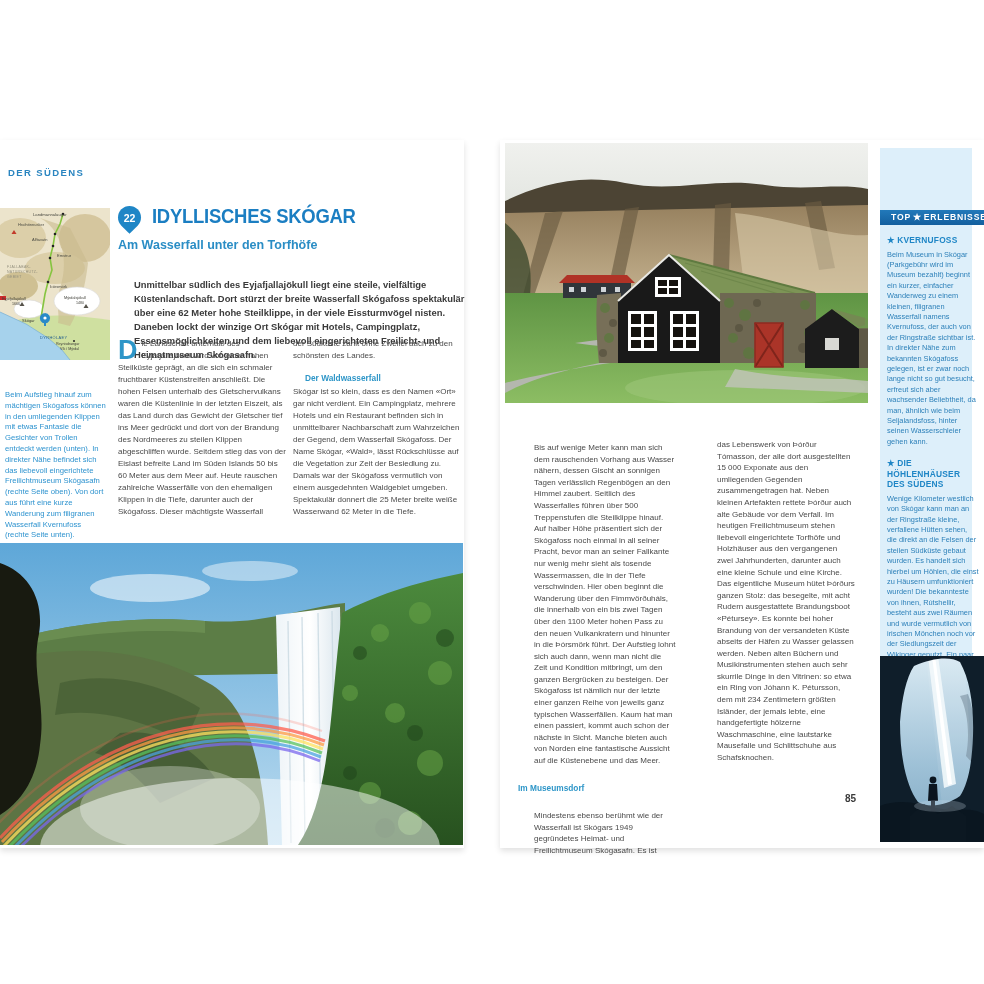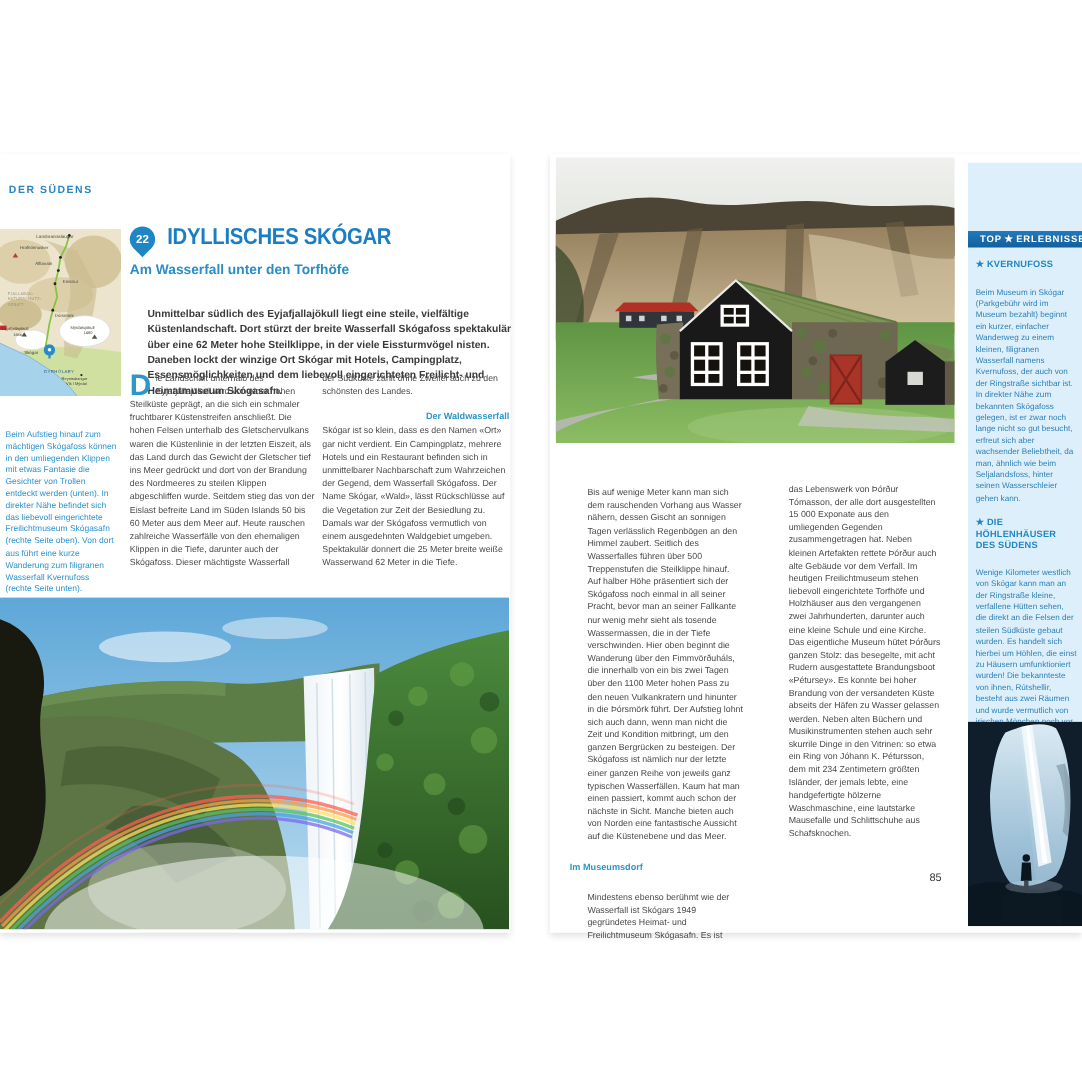--- a/index.html
+++ b/index.html
@@ -24,47 +24,47 @@
        transform:rotate(45deg);color:#fff;font-size:10.5px;font-weight:bold;}
   .title{position:absolute;left:34px;top:-2px;margin:0;font-size:21px;font-weight:bold;color:#1b7ec2;
          white-space:nowrap;transform:scaleX(.88);transform-origin:left;letter-spacing:-.3px;}
   .subtitle{position:absolute;left:118px;top:98px;margin:0;font-size:12.5px;font-weight:bold;color:#2a8dc5;}
 
   .intro{position:absolute;left:118px;top:122px;width:344px;margin:16px;
          font-size:9.4px;line-height:14px;font-weight:bold;color:#3a3a3a;}
 
   .col{position:absolute;font-size:8px;line-height:12px;color:#4a4a4a;}
   .col p{margin:0;}
-  .col h3{margin:10px 0 2px 12px;font-size:8.3px;color:#2e96c8;font-weight:bold;text-align:right;}
+  .col h3{margin:10px 0 2px 12px;font-size:8.3px;color:#2e96c8;font-weight:bold;}
   .lcol1{left:118px;top:198px;width:170px;height:206px;}
   .lcol2{left:293px;top:198px;width:170px;height:206px;}
   .dropcap{float:left;font-size:27px;line-height:22px;font-weight:bold;color:#2e96c8;margin:1px 4px 0 0;}
 
   .photo{position:absolute;margin:0;overflow:hidden;}
   .waterfall{left:0;top:403px;width:463px;height:302px;}
   .turf{left:5px;top:3px;width:363px;height:260px;}
   .cave{left:380px;top:516px;width:104px;height:186px;}
 
   .rcol{position:absolute;font-size:8px;line-height:11.6px;color:#4a4a4a;}
   .rcol p{margin:16px;}
   .rcol h3{margin:9px 0 2px 0;font-size:8.3px;color:#2e96c8;font-weight:bold;}
   .rcol1{left:18px;top:286px;width:174px;}
   .rcol2{left:201px;top:283px;width:170px;}
 
-  .pagenum{position:absolute;left:345px;top:653px;font-size:10px;font-weight:normal;color:#3a3a3a;}
-
-  .sidebar{position:absolute;left:380px;top:8px;width:104px;height:510px;background:#ddeffa;}
+  .pagenum{position:absolute;left:345px;top:653px;font-size:10px;font-weight:bold;color:#3a3a3a;}
+
+  .sidebar{position:absolute;left:380px;top:8px;width:92px;height:510px;background:#ddeffa;}
   .banner{position:absolute;left:0;top:62px;width:104px;height:15px;background:linear-gradient(#2279ba,#135f9e);
           color:#fff;font-size:8.6px;font-weight:bold;letter-spacing:.8px;line-height:15px;
           padding-left:11px;white-space:nowrap;overflow:hidden;box-sizing:border-box;}
   .banner .star{font-size:9px;margin:0 2px;}
   .sb-body{position:absolute;left:7px;top:87px;width:92px;}
   .sb-body h4{margin:0 0 3px 0;font-size:8.4px;color:#1f86c6;font-weight:bold;letter-spacing:.2px;line-height:10.5px;}
   .sb-body h4 .bstar{color:#1f86c6;}
-  .sb-body p{margin:15px 0 11px 0;font-size:7.4px;line-height:10.4px;color:#2d80b9;}
+  .sb-body p{margin:4px 0 11px 0;font-size:7.4px;line-height:10.4px;color:#2d80b9;}
   .sb-body h5{margin:0 0 2px 0;font-size:7.6px;color:#1f86c6;font-weight:bold;letter-spacing:.2px;}
   .sb-body a{font-size:7.4px;color:#55aedd;text-decoration:none;cursor:pointer;}
 
   text{font-family:"Liberation Sans",sans-serif;}
 </style>
 </head>
 <body>
 
 <div class="spread">
 

